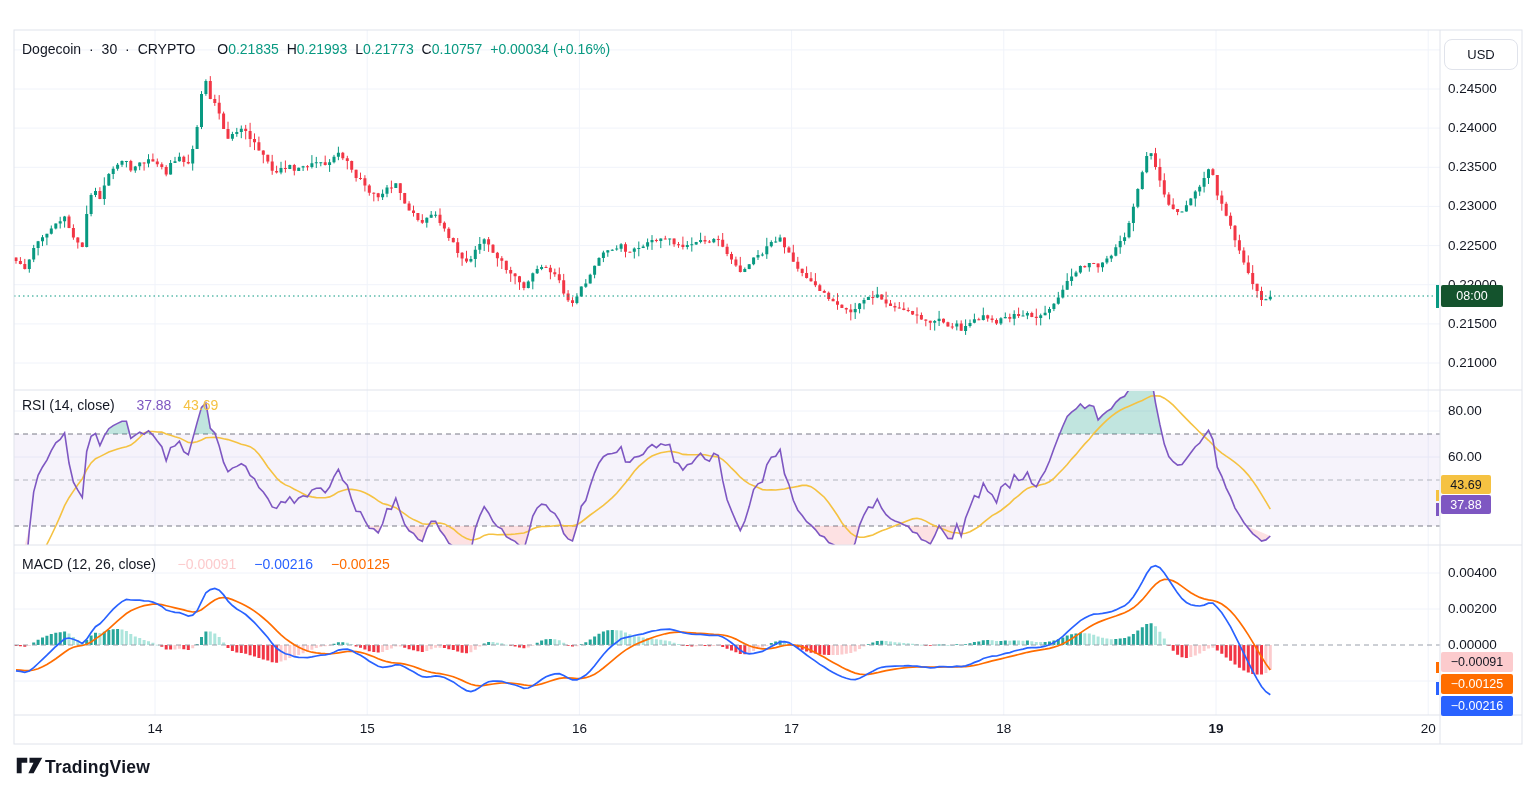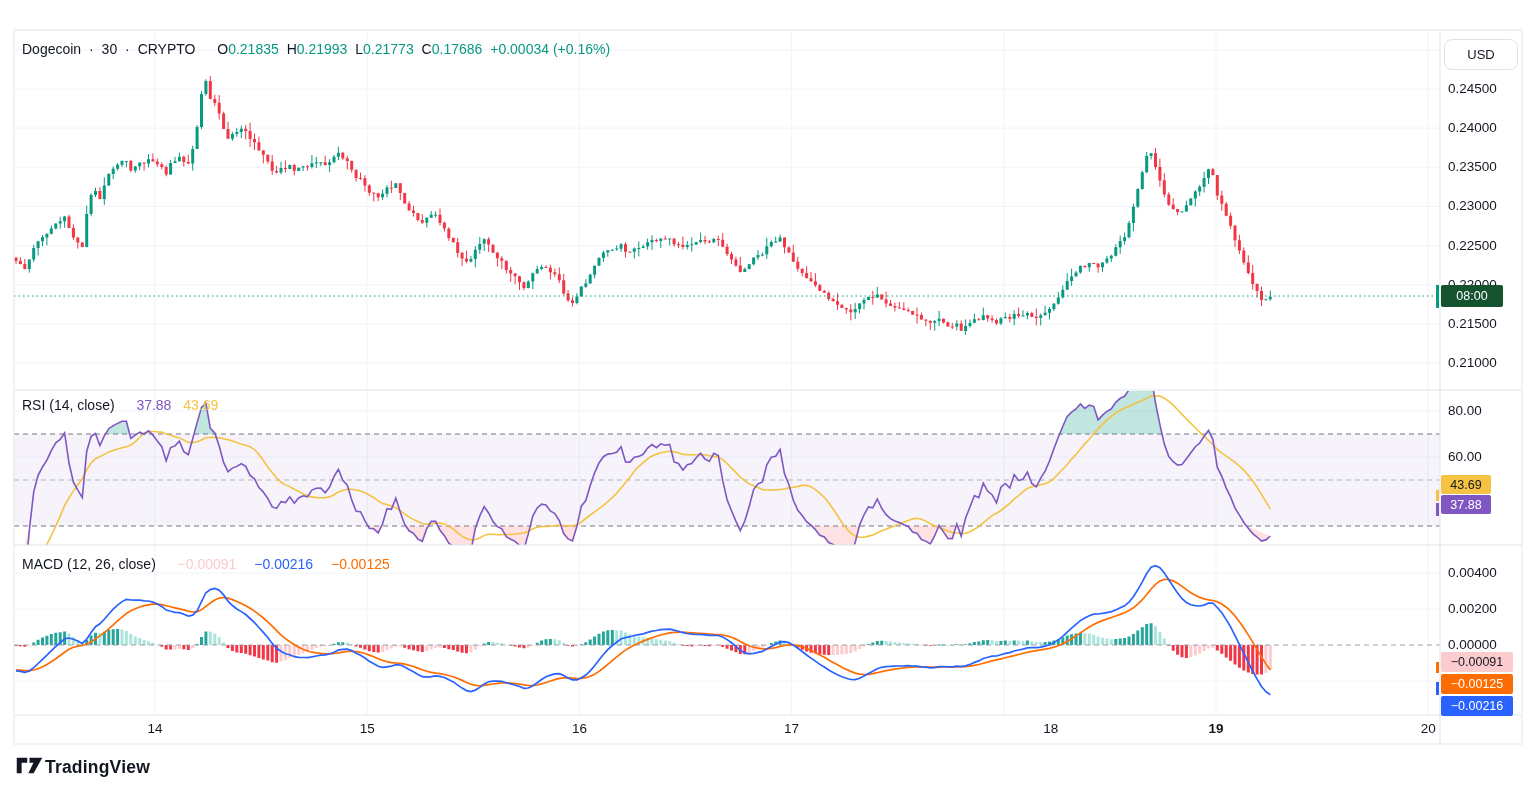--- a/index.html
+++ b/index.html
@@ -120,21 +120,21 @@
   <div class="legend-row legend-main">
     <span>Dogecoin</span><span class="sgap"></span>
     <span>·</span><span class="sgap"></span>
     <span>30</span><span class="sgap"></span>
     <span>·</span><span class="sgap"></span>
     <span>CRYPTO</span>
     <span class="gap"></span>
     <span class="ohlc-label">O</span><span class="ohlc-val" style="color: rgb(8, 153, 129);">0.21835</span><span class="sgap"></span>
     <span class="ohlc-label">H</span><span class="ohlc-val" style="color: rgb(8, 153, 129);">0.21993</span><span class="sgap"></span>
     <span class="ohlc-label">L</span><span class="ohlc-val" style="color: rgb(8, 153, 129);">0.21773</span><span class="sgap"></span>
-    <span class="ohlc-label">C</span><span class="ohlc-val" style="color: rgb(8, 153, 129);">0.17686</span><span class="sgap"></span>
+    <span class="ohlc-label">C</span><span class="ohlc-val" style="color: rgb(8, 153, 129);">0.10757</span><span class="sgap"></span>
     <span class="ohlc-val" style="color: rgb(8, 153, 129);">+0.00034 (+0.16%)</span>
   </div>
 
   <div class="legend-row legend-rsi">
     <span>RSI (14, close)</span>
     <span class="gap"></span>
     <span id="rsi-val" style="color: rgb(126, 87, 194);">37.88</span><span class="sgap"></span><span class="sgap"></span>
     <span id="rsi-ma-val" style="color: rgb(245, 194, 66);">43.69</span>
   </div>
 
@@ -164,21 +164,21 @@
       <div class="tick-label" style="top: 355px;">0.21000</div>
       <div class="tick-label" style="top: 403px; text-align: center;">80.00</div>
       <div class="tick-label" style="top: 449px;">60.00</div>
       <div class="tick-label" style="top: 565px;">0.00400</div>
       <div class="tick-label" style="top: 601px;">0.00200</div>
       <div class="tick-label" style="top: 637px;">0.00000</div>
       <div class="day-label" style="left: 155px;">14</div>
       <div class="day-label" style="left: 367.2px;">15</div>
       <div class="day-label" style="left: 579.4px;">16</div>
       <div class="day-label" style="left: 791.6px;">17</div>
-      <div class="day-label" style="left: 1003.8px; margin-left: 47px;">18</div>
+      <div class="day-label" style="left: 1003.8px;">18</div>
       <div class="day-label hl" style="left: 1216px;">19</div>
       <div class="day-label" style="left: 1428.2px;">20</div>
     </div>
 
   <div class="badge badge-countdown" style="background: #14532d;">
     <span>08:00</span>
   </div>
   <div class="badge badge-rsi-ma" style="background: rgb(245, 194, 66);">
     <span>43.69</span>
   </div>

